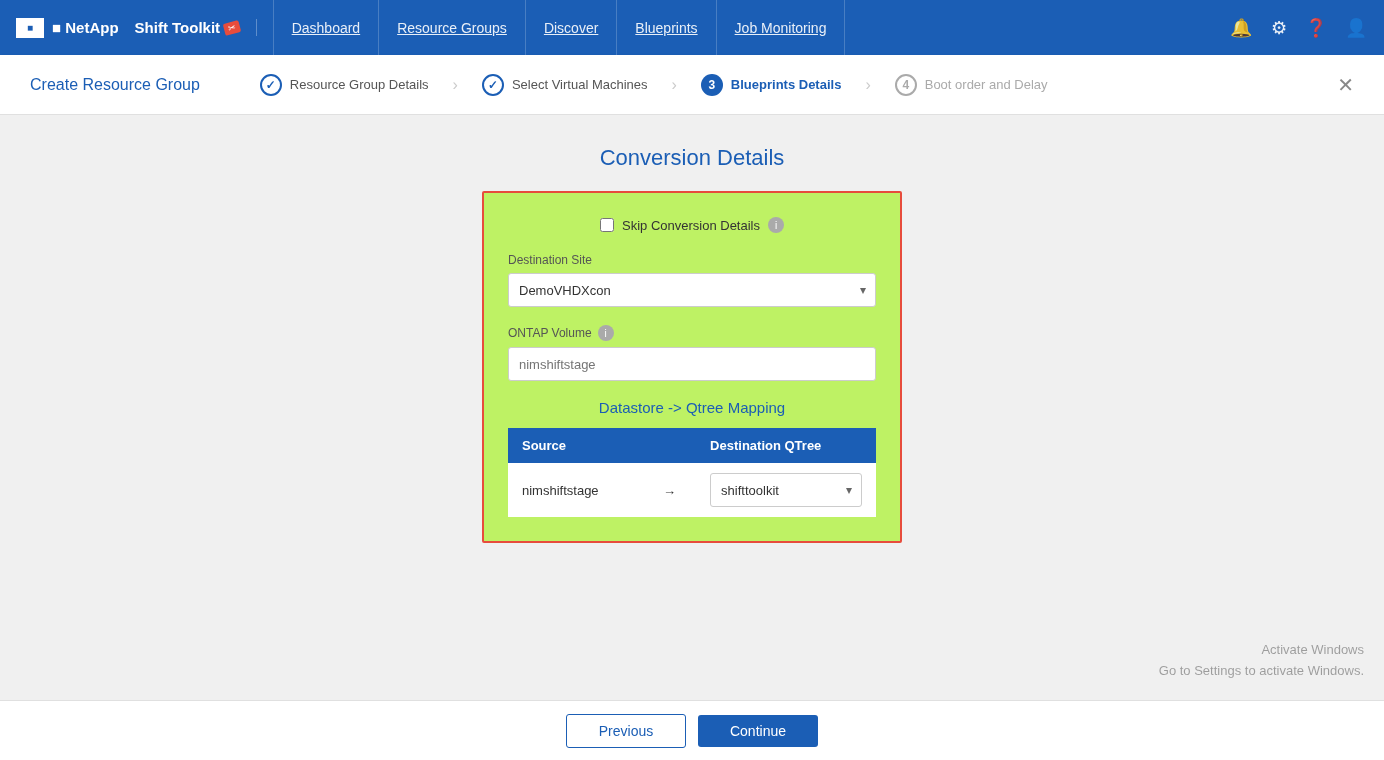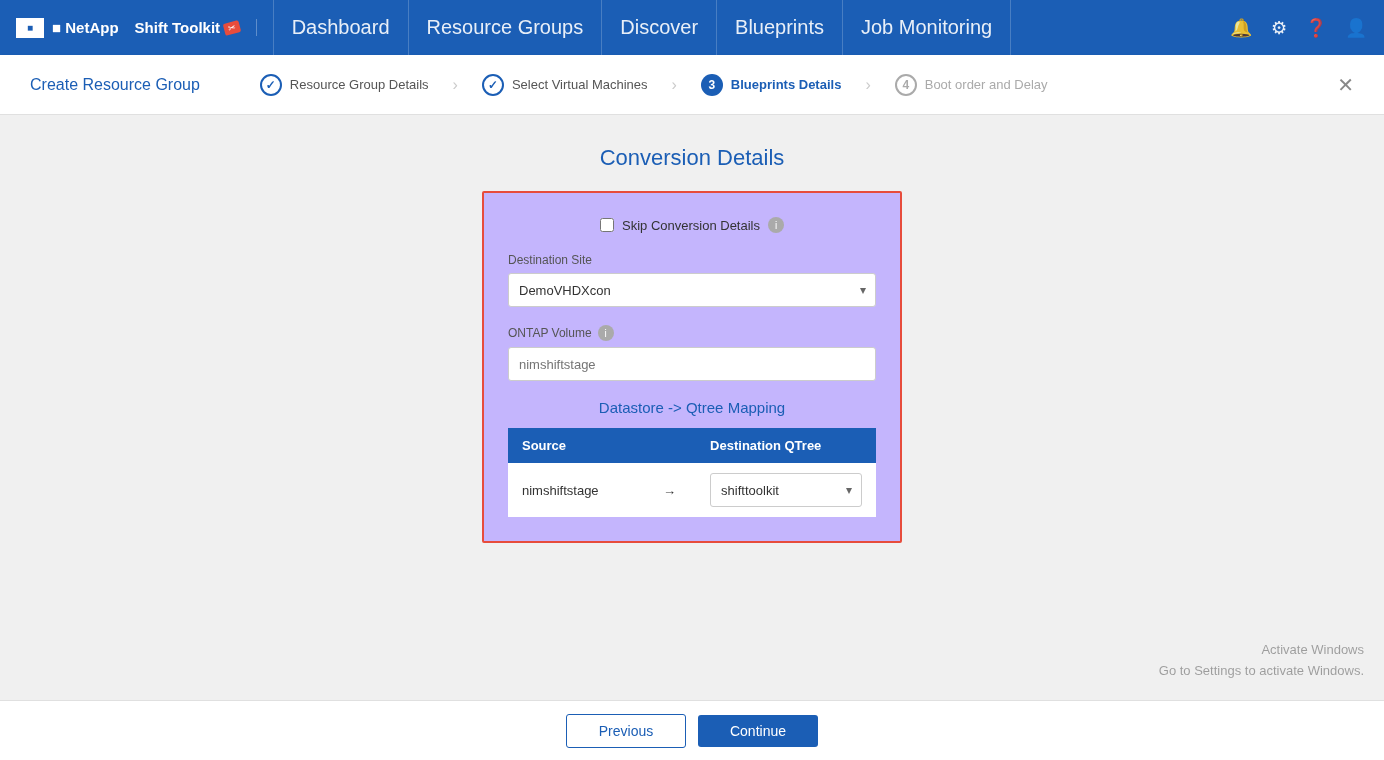--- a/index.html
+++ b/index.html
@@ -44,27 +44,28 @@
       color: white;
       font-size: 9px;
       padding: 1px 4px;
       border-radius: 2px;
       transform: rotate(-15deg);
       display: inline-block;
     }
     .nav-links { display: flex; align-items: center; gap: 0; flex: 1; }
     .nav-link {
       color: rgba(255,255,255,0.9);
-      font-size: 20px;
+      font-size: 14px;
       padding: 4px 18px;
       height: 55px;
       display: flex;
       align-items: center;
       cursor: pointer;
       border-right: 1px solid rgba(255,255,255,0.2);
+      text-decoration: underline;
     }
     .nav-link:first-child { border-left: 1px solid rgba(255,255,255,0.2); }
     .nav-actions {
       display: flex;
       align-items: center;
       gap: 18px;
       margin-left: auto;
     }
     .nav-action-icon {
       color: white;
@@ -152,21 +153,21 @@
     .page-title {
       font-size: 22px;
       color: #1b5eb5;
       font-weight: 400;
       margin-bottom: 20px;
       text-align: center;
     }
 
     
     .form-card {
-      background: #c4b5fd;
+      background: #bef264;
       border: 2px solid #e74c3c;
       border-radius: 2px;
       width: 420px;
       padding: 24px;
     }
 
     .skip-row {
       display: flex;
       align-items: center;
       gap: 8px;

